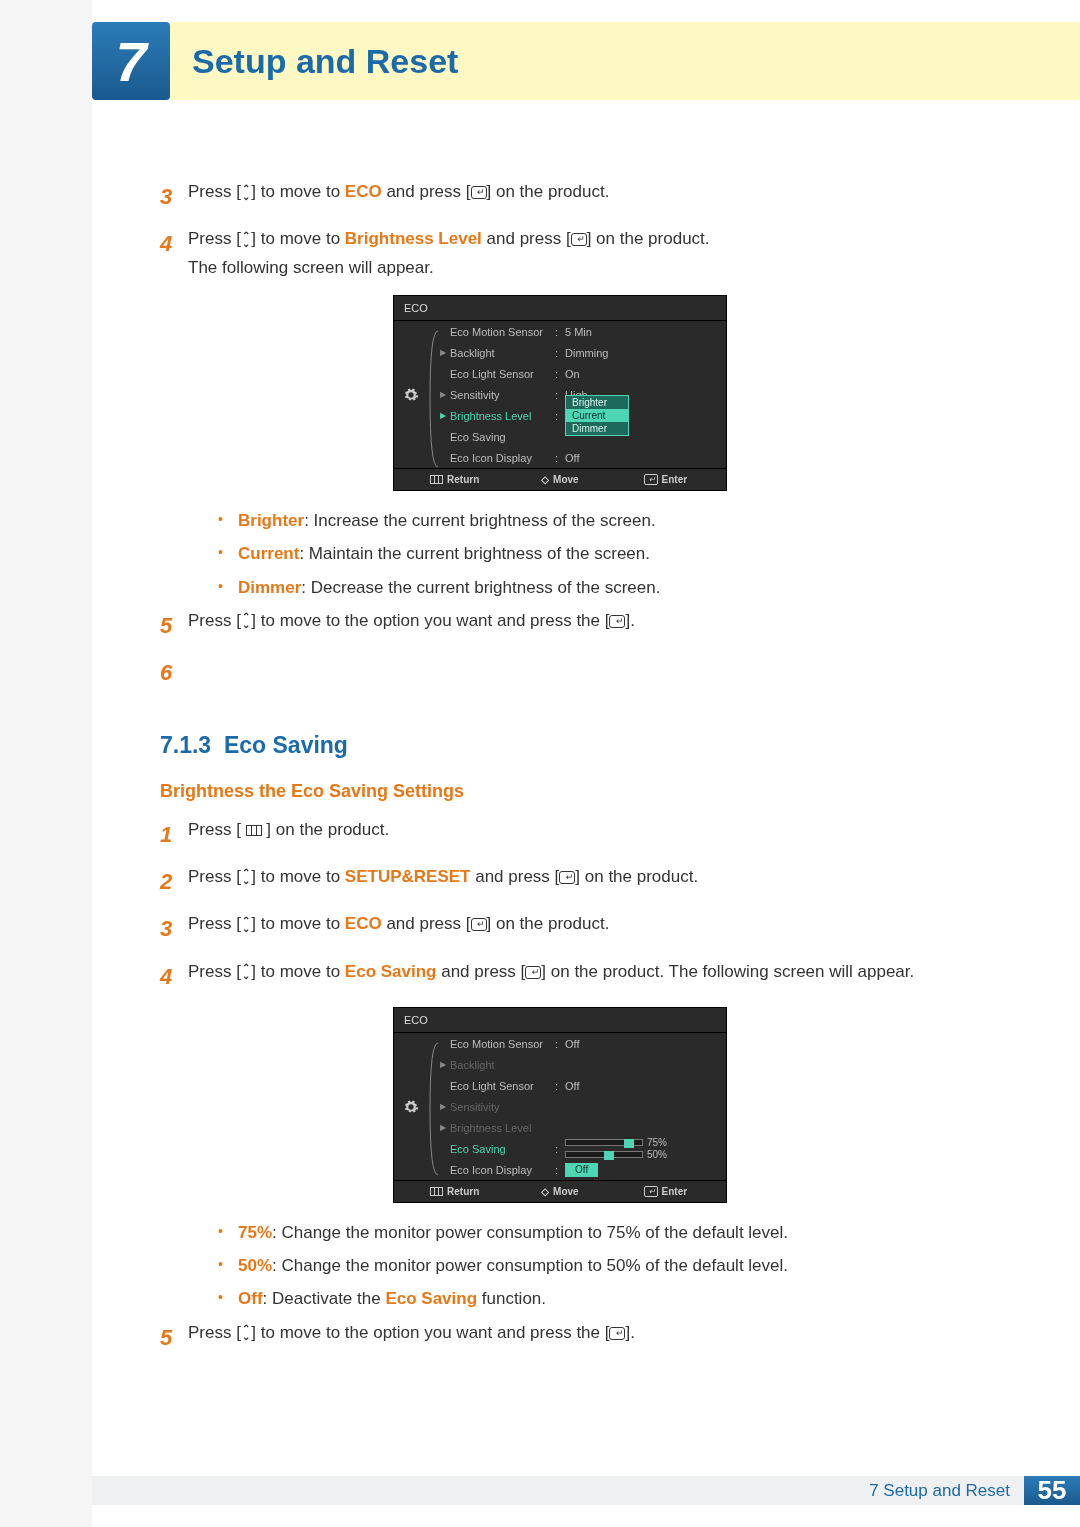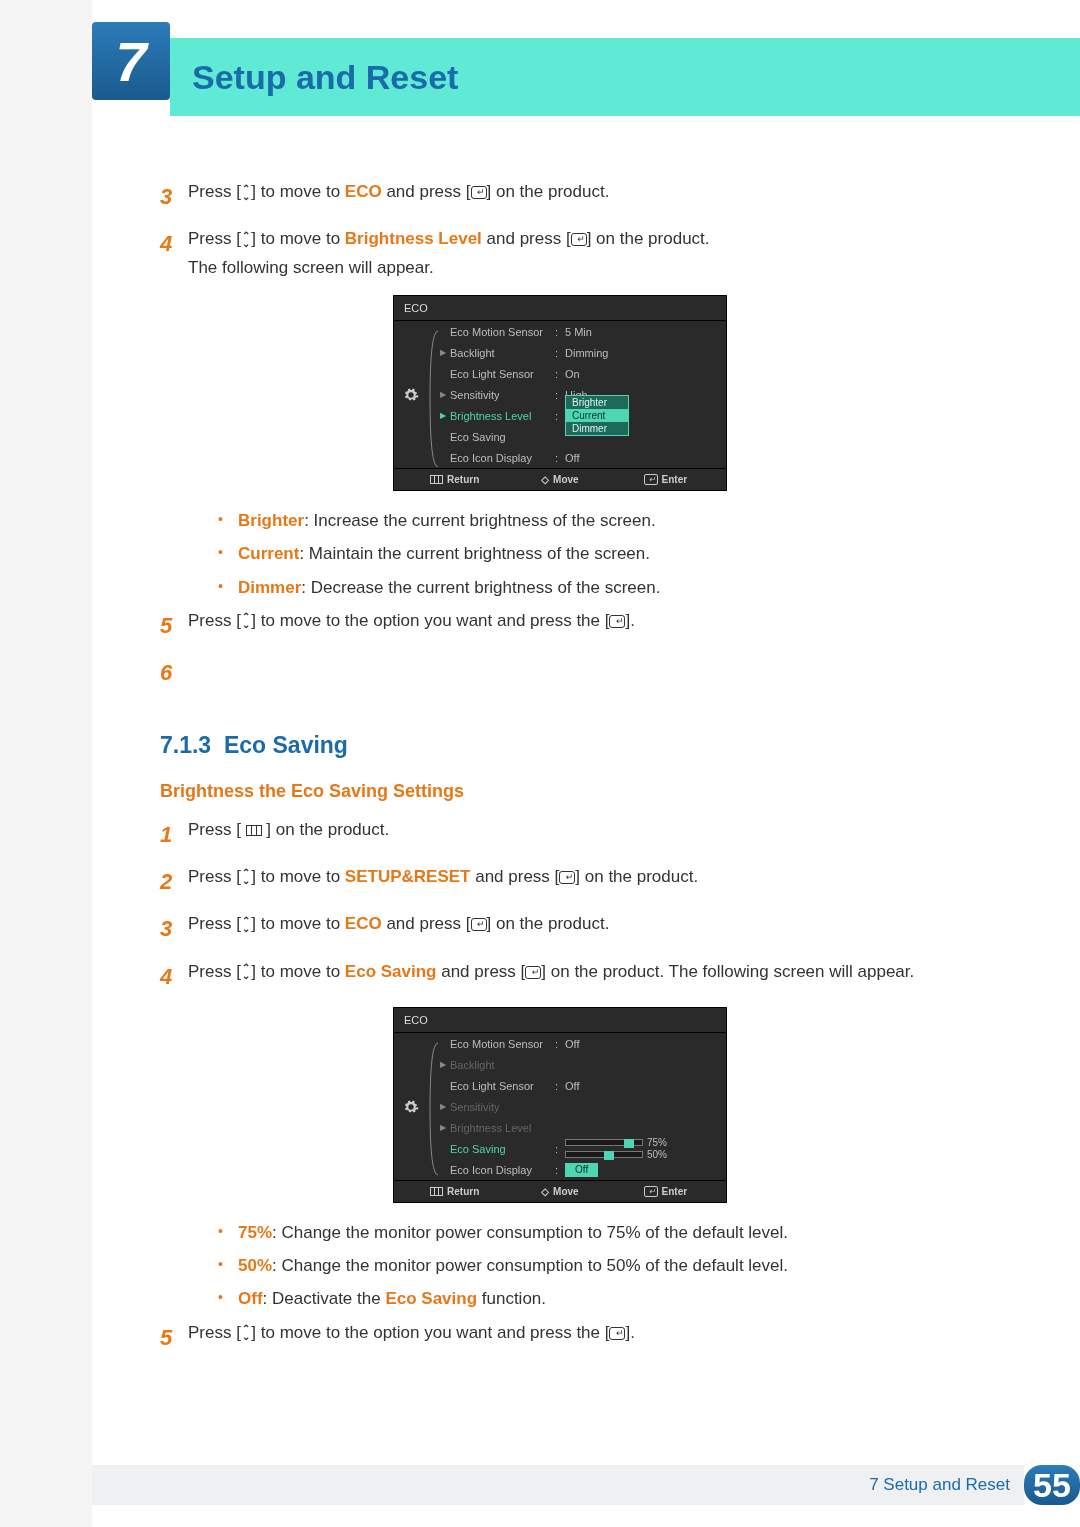--- a/index.html
+++ b/index.html
@@ -26,23 +26,23 @@
     color: #fff;
     font-size: 56px;
     font-style: italic;
     font-weight: bold;
     display: flex;
     align-items: center;
     justify-content: center;
   }
   .top-band {
     position: absolute;
-    left: 170px; top: 38px;
+    left: 170px; top: 22px;
     width: 910px; height: 78px;
-    background: #5eead4;
+    background: #fef9c3;
     display: flex;
     align-items: center;
     padding-left: 22px;
   }
   .top-band h1 {
     color: #1b6aa9;
     font-size: 34px;
     font-weight: bold;
   }
   .content {
@@ -207,21 +207,21 @@
   .sub-head {
     color: #e77817;
     font-size: 18px;
     font-weight: bold;
     margin: 22px 0 14px 0;
   }
   .para { font-size: 17px; line-height: 1.7; }
   .footer-bar {
     position: absolute;
     left: 92px; bottom: 22px;
-    width: 988px; height: 40px;
+    width: 988px; height: 29px;
     display: flex;
     align-items: stretch;
     justify-content: flex-end;
   }
   .footer-label {
     background: #eef0f1;
     flex: 1;
     display: flex;
     align-items: center;
     justify-content: flex-end;
@@ -229,23 +229,22 @@
     color: #1b6aa9;
     font-size: 17px;
   }
   .footer-num {
     background: linear-gradient(180deg,#2b7cb8 0%,#1a5a8e 100%);
     color: #fff;
     width: 56px;
     display: flex;
     align-items: center;
     justify-content: center;
-    font-size: 34px;
-    font-weight: bold;
-    border-radius: 18px;
+    font-size: 26px;
+    font-weight: bold;
   }
 </style>
 </head>
 <body>
 
 <div class="left-sidebar"></div>
 
 <div class="logo-box">7</div>
 <div class="top-band">
   <h1>Setup and Reset</h1>

